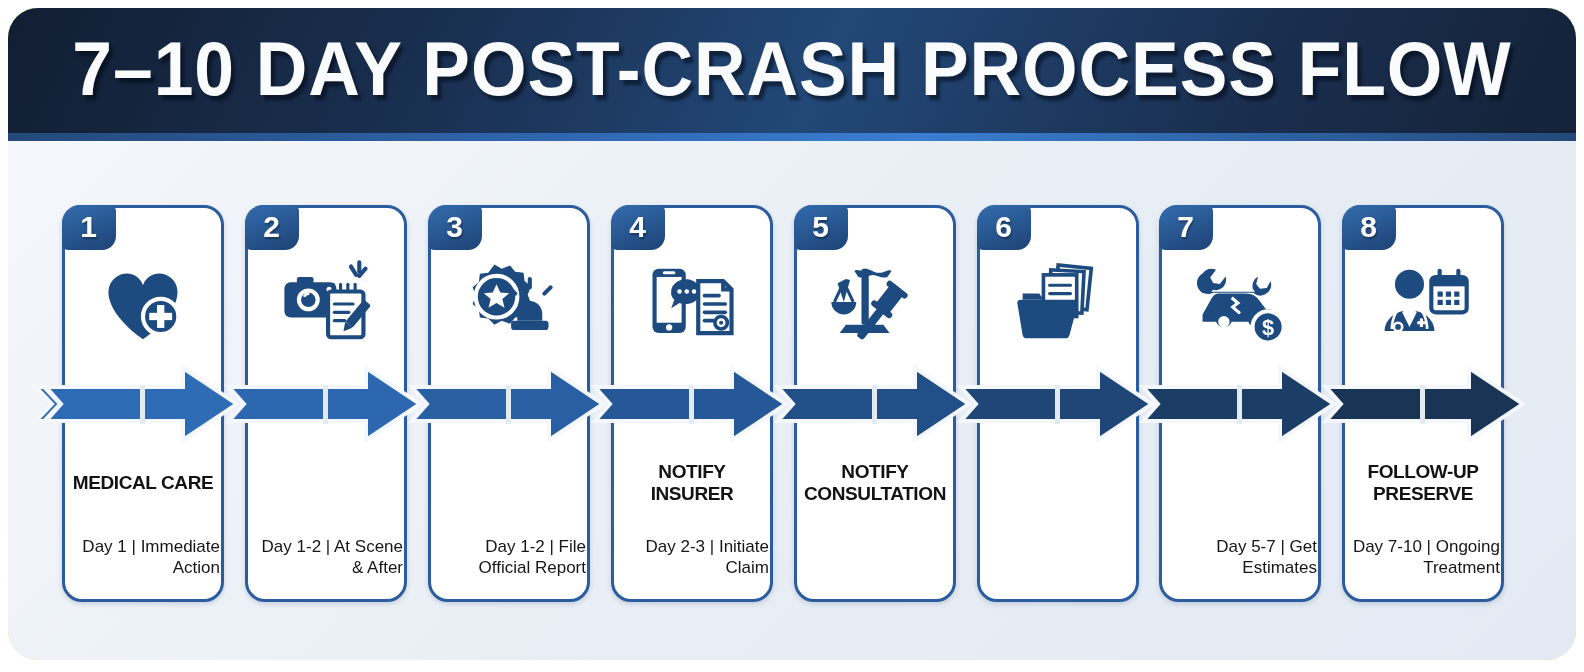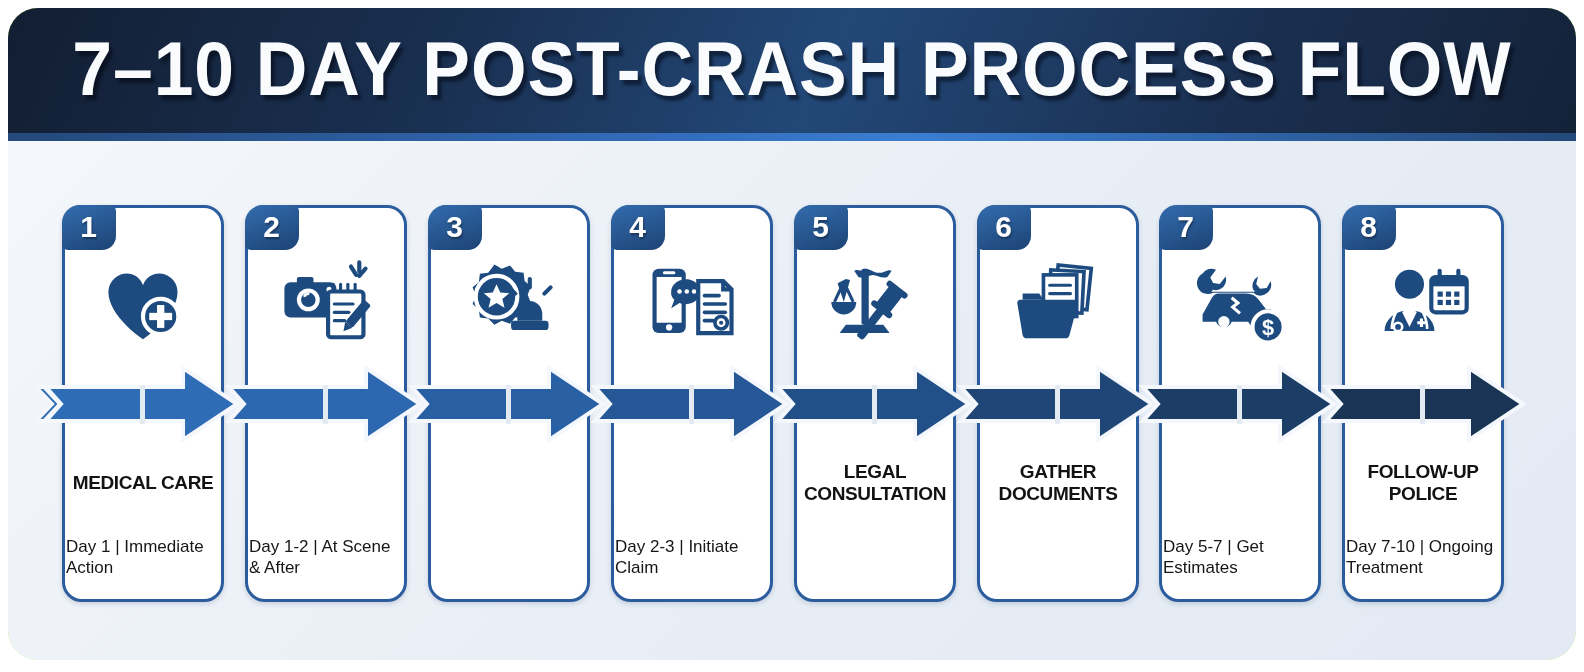--- a/index.html
+++ b/index.html
@@ -24,21 +24,21 @@
         background:linear-gradient(160deg,#336cae 0%,#1d4375 100%);
         border-radius:18px 6px 14px 6px;display:flex;align-items:center;
         justify-content:center;color:#ffffff;font-weight:bold;font-size:30px;
         text-shadow:1px 2px 2px rgba(0,0,0,.35);}
   .icon-wrap{position:absolute;top:42px;left:50%;transform:translateX(-50%);
         width:106px;height:108px;display:flex;align-items:center;justify-content:center;}
   .icon-wrap svg{width:104px;height:104px;}
   .step-title{position:absolute;top:230px;left:2px;right:2px;height:90px;
         display:flex;align-items:center;justify-content:center;text-align:center;
         font-weight:bold;font-size:19px;line-height:1.18;letter-spacing:-0.4px;color:#131313;}
-  .step-timing{position:absolute;top:328px;left:1px;right:1px;text-align:left;
+  .step-timing{position:absolute;top:328px;left:1px;right:1px;text-align:right;
         font-size:17px;line-height:1.25;color:#161616;}
   .arrow-band{position:absolute;left:0;top:350px;width:1568px;height:84px;z-index:5;}
   .ic{fill:#1d4b80;}
 </style>
 </head>
 <body>
 
 <div class="poster">
 
   <div class="header">
@@ -105,20 +105,21 @@
           <path d="M38 31 l3.6 8 8.6.6 -6.6 5.6 2.1 8.4 -7.7-4.6 -7.7 4.6 2.1-8.4 -6.6-5.6 8.6-.6 z" fill="#ffffff"></path>
           <g stroke="#1d4b80" stroke-width="4" fill="none" stroke-linecap="round">
             <path d="M70 34 v-8"></path>
               <path d="M56 40 l-6-6"></path>
               <path d="M84 40 l6-6"></path>
           </g>
           <path class="ic" d="M58 60 a12 13 0 0 1 24 0 v6 h-24 z"></path>
           <rect x="52" y="66" width="36" height="9" rx="3" class="ic"></rect>
         </svg>
       </div>
+      <div class="step-timing">Day 1-2 | File Official Report</div>
     </div>
 
     <div class="card" style="left:603px">
       <div class="badge">4</div>
       <div class="icon-wrap">
         <svg viewBox="0 0 100 100">
           <rect x="12" y="16" width="32" height="62" rx="6" class="ic"></rect>
           <rect x="16" y="24" width="24" height="44" fill="#ffffff"></rect>
           <rect x="22" y="18.5" width="12" height="3" rx="1.5" fill="#ffffff"></rect>
           <circle cx="28" cy="72.5" r="3" fill="#ffffff"></circle>
@@ -131,20 +132,21 @@
           <g stroke="#1d4b80" stroke-width="3.5" stroke-linecap="round">
             <path d="M62 42 h14"></path>
               <path d="M62 50 h20"></path>
               <path d="M62 58 h20"></path>
               <path d="M62 66 h8"></path>
           </g>
           <circle cx="78" cy="68" r="6" fill="none" stroke="#1d4b80" stroke-width="3.5"></circle>
           <circle cx="78" cy="68" r="2" class="ic"></circle>
         </svg>
       </div>
+      <div class="step-title">NOTIFY INSURER</div>
       <div class="step-timing">Day 2-3 | Initiate Claim</div>
     </div>
 
     <div class="card" style="left:786px">
       <div class="badge">5</div>
       <div class="icon-wrap">
         <svg viewBox="0 0 100 100">
           <rect x="37" y="16" width="7" height="54" rx="2" class="ic"></rect>
           <path class="ic" d="M40 14 c6 0 8 4 14 4 s8-4 12-2 l-4 6 c-6 2-10-2-14-2 s-8 4-14 2 l-4-6 c4-2 6 2 10-2z" transform="translate(0,2)"></path>
           <path class="ic" d="M14 30 l8-4 4 1 -6 21 z"></path>
@@ -152,41 +154,40 @@
           <path d="M20 29 l-9 19 M20 29 l9 19" stroke="#1d4b80" stroke-width="3" fill="none"></path>
           <path class="ic" d="M22 70 h36 l6 8 H16 z"></path>
           <g transform="rotate(38 62 48)">
             <rect x="54" y="32" width="16" height="26" rx="4" class="ic"></rect>
             <rect x="50" y="30" width="24" height="6" rx="3" class="ic"></rect>
             <rect x="50" y="54" width="24" height="6" rx="3" class="ic"></rect>
             <rect x="58" y="58" width="8" height="34" rx="3" class="ic"></rect>
           </g>
         </svg>
       </div>
-      <div class="step-title">LEGAL CONSULTATION</div>
+      <div class="step-title">NOTIFY CONSULTATION</div>
     </div>
 
     <div class="card" style="left:969px">
       <div class="badge">6</div>
       <div class="icon-wrap">
         <svg viewBox="0 0 100 100">
           <rect x="48" y="14" width="32" height="40" fill="#ffffff" stroke="#1d4b80" stroke-width="3.5" transform="rotate(6 64 34)"></rect>
           <rect x="42" y="18" width="32" height="40" fill="#ffffff" stroke="#1d4b80" stroke-width="3.5" transform="rotate(3 58 38)"></rect>
           <rect x="36" y="22" width="32" height="40" fill="#ffffff" stroke="#1d4b80" stroke-width="3.5"></rect>
           <g stroke="#1d4b80" stroke-width="3" stroke-linecap="round">
             <path d="M42 32 h20"></path>
               <path d="M42 40 h20"></path>
               <path d="M42 48 h14"></path>
           </g>
           <path class="ic" d="M16 40 h16 l4 6 h-20 z"></path>
           <path class="ic" d="M14 46 h52 a3 3 0 0 1 3 4 l-8 30 a4 4 0 0 1 -4 3 H20 a4 4 0 0 1 -4-3 l-5-30 a3 3 0 0 1 3-4 z"></path>
           <path d="M22 54 l44 0" stroke="#3a6ea8" stroke-width="0" fill="none"></path>
         </svg>
       </div>
-      <div class="step-title">GATHER DOCUMENTS</div>
     </div>
 
     <div class="card" style="left:1151px">
       <div class="badge">7</div>
       <div class="icon-wrap">
         <svg viewBox="0 0 100 100">
           <path class="ic" d="M12 16 a11 11 0 0 1 14-4 l-6 8 3 6 7 1 6-8 a11 11 0 0 1 -5 13 a10 10 0 0 1 -8 1 l-2 2 h46 l-2-2 a11 11 0 0 1 5-14 l-2 8 4 5 7-1 4-7 a11 11 0 0 1 -6 14 a11 11 0 0 1 -12 -2 h-42 a11 11 0 0 1 -11 -20 z" transform="translate(3,6) scale(0.92)"></path>
           <path class="ic" d="M14 62 l9-16 c1.5-2.5 4-4 7-4 h26 c5 0 9 2 12 6 l7 9 h5 v12 h-7 a8 8 0 0 1 -15 0 H42 a8 8 0 0 1 -15 0 h-13 z" transform="translate(0,-2)"></path>
           <path d="M42 44 l6 5 -5 4 7 6" stroke="#ffffff" stroke-width="3" fill="none"></path>
           <circle cx="34.5" cy="67" r="5.5" fill="#ffffff"></circle>
@@ -217,21 +218,21 @@
           <g fill="#1d4b80">
             <rect x="64" y="38" width="5" height="5"></rect>
               <rect x="72" y="38" width="5" height="5"></rect>
               <rect x="80" y="38" width="5" height="5"></rect>
             <rect x="64" y="46" width="5" height="5"></rect>
               <rect x="72" y="46" width="5" height="5"></rect>
               <rect x="80" y="46" width="5" height="5"></rect>
           </g>
         </svg>
       </div>
-      <div class="step-title">FOLLOW-UP POLICE</div>
+      <div class="step-title">FOLLOW-UP PRESERVE</div>
       <div class="step-timing">Day 7-10 | Ongoing Treatment</div>
     </div>
   </div>
 
   <svg class="arrow-band" viewBox="0 0 1568 84">
     <g stroke="#f4f7fb" stroke-width="4" stroke-linejoin="miter">
       <polygon points="28,29 36,29 52,46 36,63 28,63 44,46" fill="#2e6cb6"></polygon>
       <polygon points="38,29 175,29 175,10 229,46 175,82 175,63 38,63 53,46" fill="#2e6cb6"></polygon>
       <polygon points="221,29 358,29 358,10 412,46 358,82 358,63 221,63 236,46" fill="#2c67af"></polygon>
       <polygon points="404,29 541,29 541,10 595,46 541,82 541,63 404,63 419,46" fill="#2960a4"></polygon>

